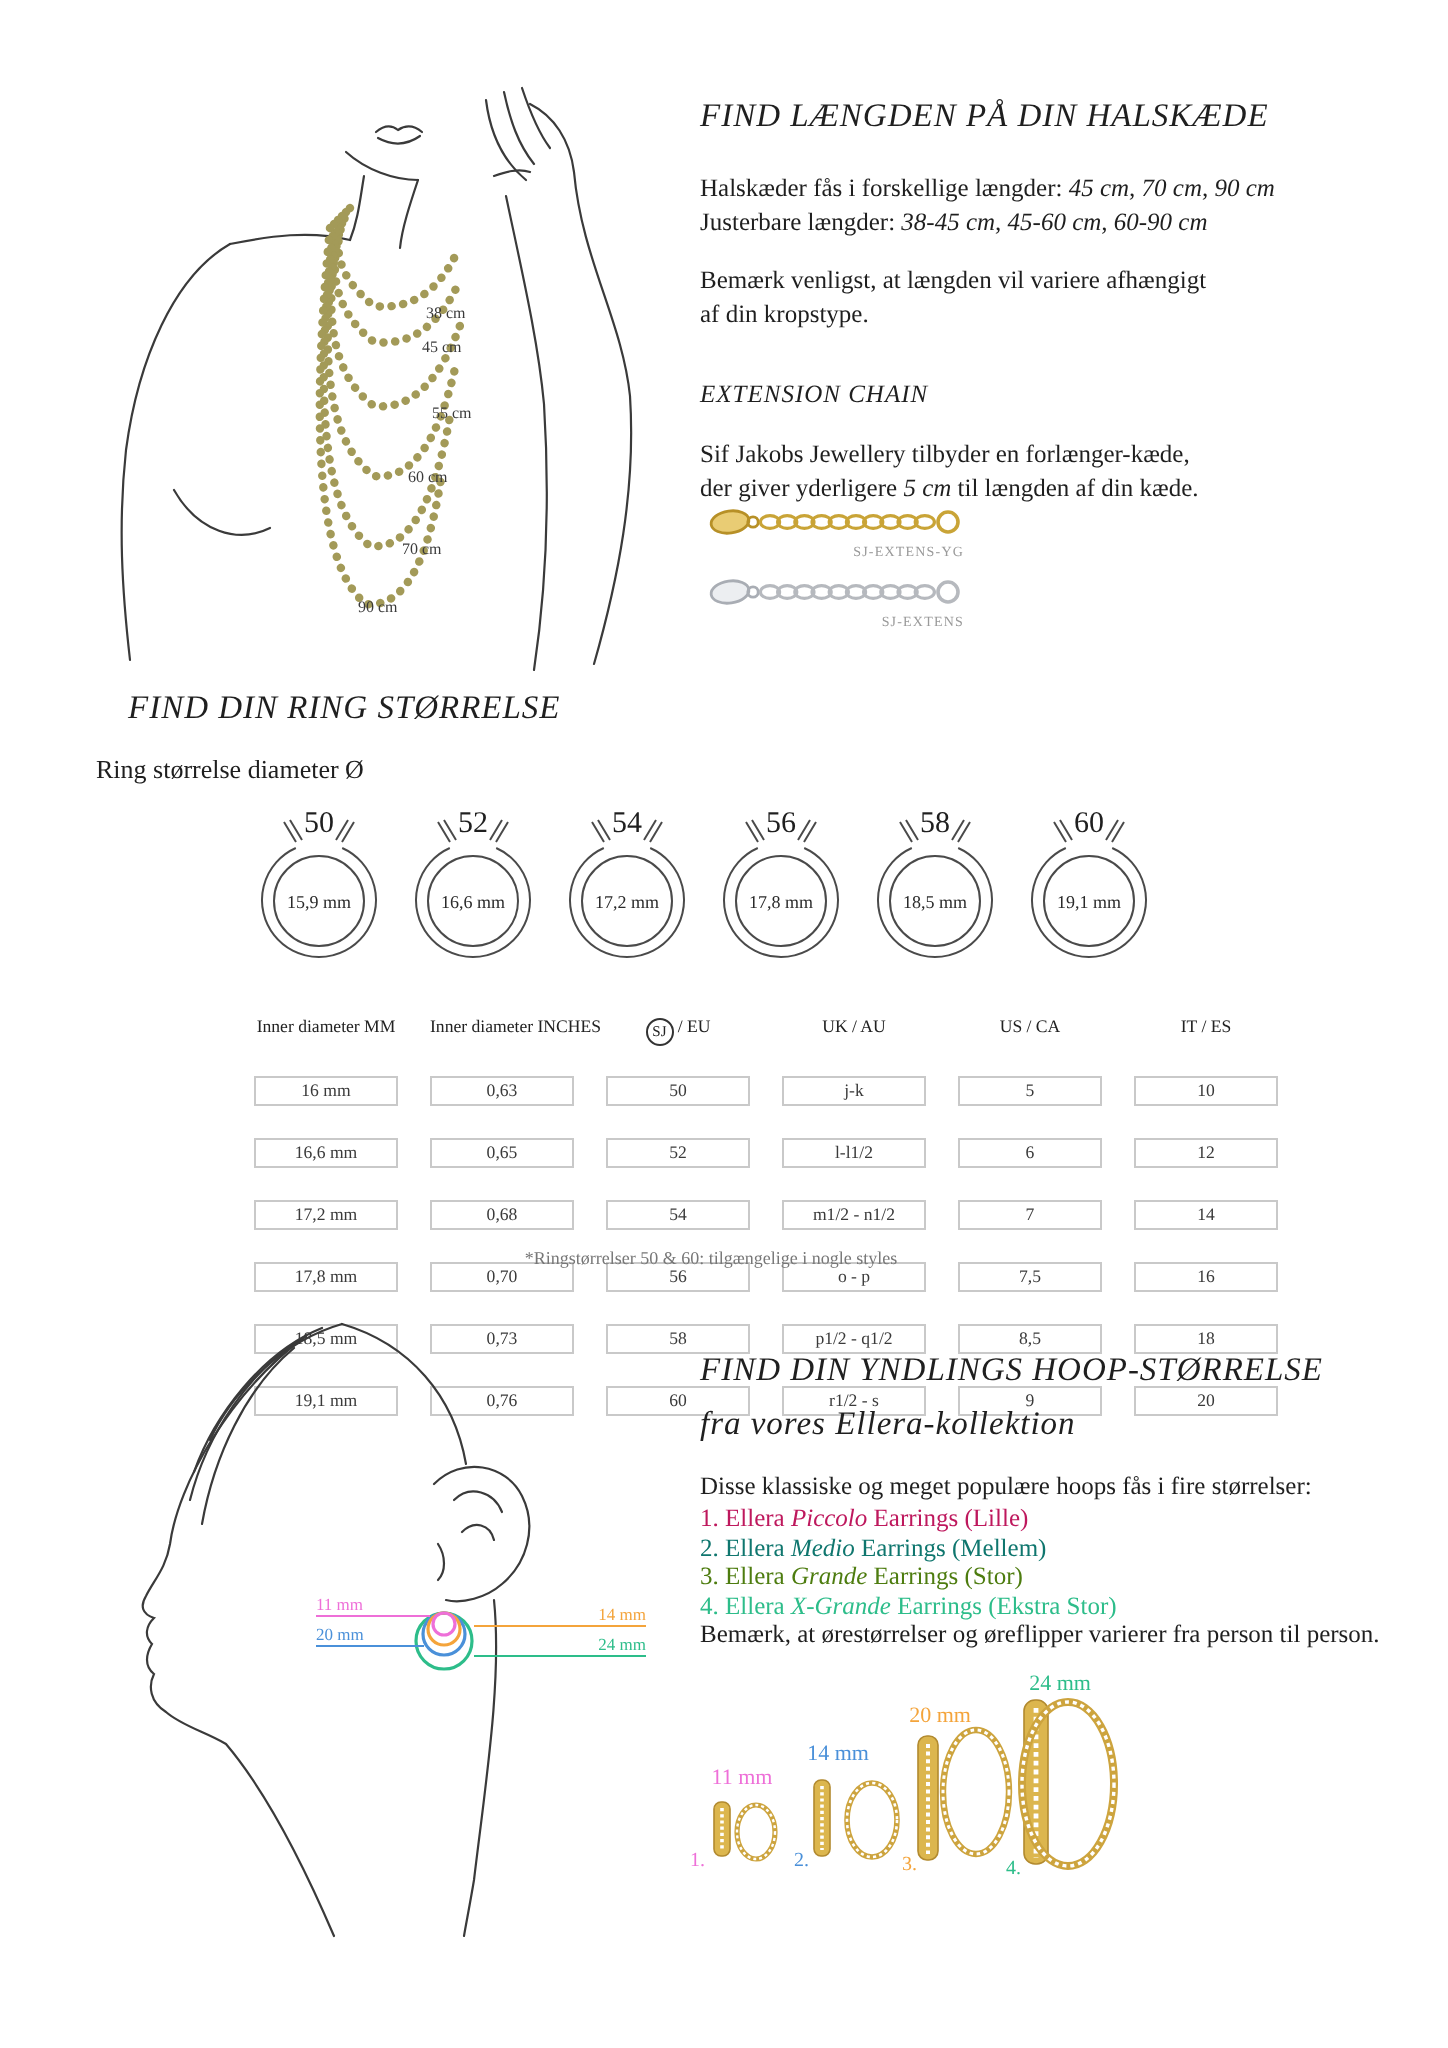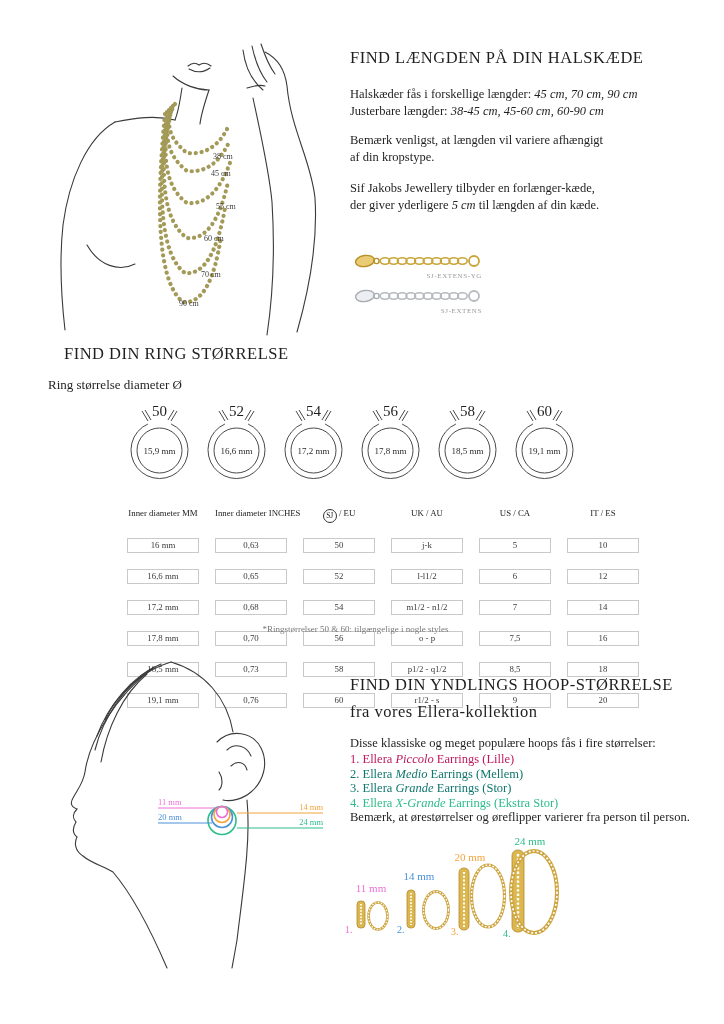--- a/index.html
+++ b/index.html
@@ -2,39 +2,39 @@
 <html><head>
 <meta charset="utf-8">
 <style>
   html,body{margin:0;padding:0;}
   body{
     width:724px;height:1024px;background:#ffffff;position:relative;
     font-family:"Liberation Serif","DejaVu Serif",serif;color:#1f1f1f;
     overflow:hidden;
   }
   .abs{position:absolute;}
-  .sec-title{font-size:16.5px;letter-spacing:.03em;font-weight:normal;margin:0;}
+  .sec-title{font-size:16.5px;letter-spacing:.03em;font-weight:normal;margin:0;font-style:italic;}
   .body-txt{font-size:12.5px;line-height:17px;margin:0;}
   .it{font-style:italic;}
   
   .rings-row{left:121px;top:397px;display:flex;}
   .ring-block{width:77px;height:92px;}
   
   .size-table{left:127px;top:507px;width:457px;}
   .tbl-grid{display:grid;grid-template-columns:repeat(6,72px);column-gap:5px;row-gap:3px;gap:16px;}
   .th{font-size:8.8px;text-align:center;white-space:nowrap;color:#222;height:15px;line-height:13px;}
   .td{border:1px solid #c9c9c9;background:#fff;font-size:8.8px;color:#3a3a3a;
       text-align:center;height:13px;line-height:13px;white-space:nowrap;}
   .sj-badge{display:inline-block;width:12px;height:12px;line-height:12px;border:1px solid #333;
       border-radius:50%;font-size:7.5px;text-align:center;vertical-align:-2px;}
   .footnote{left:127px;top:624px;width:457px;text-align:center;font-size:9px;color:#777;}
   
   .c-pink{color:#be185d;}
   .c-blue{color:#0f766e;}
-  .c-orange{color:#0f766e;}
+  .c-orange{color:#4d7c0f;}
   .c-green{color:#2dbd8a;}
   .hoop-item{font-size:12.5px;line-height:14.6px;margin:0;}
   svg text{font-family:"Liberation Serif","DejaVu Serif",serif;}
 </style>
 </head>
 <body>
 
 <svg class="abs" style="left:25px;top:40px;" width="310" height="305" viewBox="0 0 310 305">
   <g fill="none" stroke="#3a3a3a" stroke-width="1.1" stroke-linecap="round">
     <path d="M 163 26 Q 169 21 174 25 Q 180 21 186 26"></path>
@@ -68,20 +68,21 @@
     <text x="176" y="237">70 cm</text>
     <text x="154" y="266">90 cm</text>
   </g>
 </svg>
 
 <div class="abs" style="left:350px;top:48px;width:370px;">
   <h2 class="sec-title">FIND LÆNGDEN PÅ DIN HALSKÆDE</h2>
   <p class="body-txt" style="margin-top:18px;"><span>Halskæder fås i forskellige længder: </span><span class="it">45 cm, 70 cm, 90 cm</span></p>
   <p class="body-txt"><span>Justerbare længder: </span><span class="it">38-45 cm, 45-60 cm, 60-90 cm</span></p>
   <p class="body-txt" style="margin-top:12px;"><span>Bemærk venligst, at længden vil variere afhængigt</span><br><span>af din kropstype.</span></p>
+  <h3 class="sec-title" style="font-size:12.5px;margin-top:24px;letter-spacing:.04em;">EXTENSION CHAIN</h3>
   <p class="body-txt" style="margin-top:14px;"><span>Sif Jakobs Jewellery tilbyder en forlænger-kæde,</span><br><span>der giver yderligere </span><span class="it">5 cm</span><span> til længden af din kæde.</span></p>
 </div>
 
 <svg class="abs" style="left:352px;top:252px;" width="134" height="30" viewBox="0 0 134 30">
   <g>
     <ellipse cx="13" cy="9" rx="9.5" ry="5.5" fill="#e9cc74" stroke="#b79027" stroke-width="1.4" transform="rotate(-8 13 9)"></ellipse>
     <circle cx="24.5" cy="9" r="2.6" fill="none" stroke="#b79027" stroke-width="1.4"></circle>
     <g fill="none" stroke="#c9a437" stroke-width="1.6">
       <ellipse cx="33" cy="9" rx="4.8" ry="3.2"></ellipse>
         <ellipse cx="41.6" cy="9" rx="4.8" ry="3.2"></ellipse>

